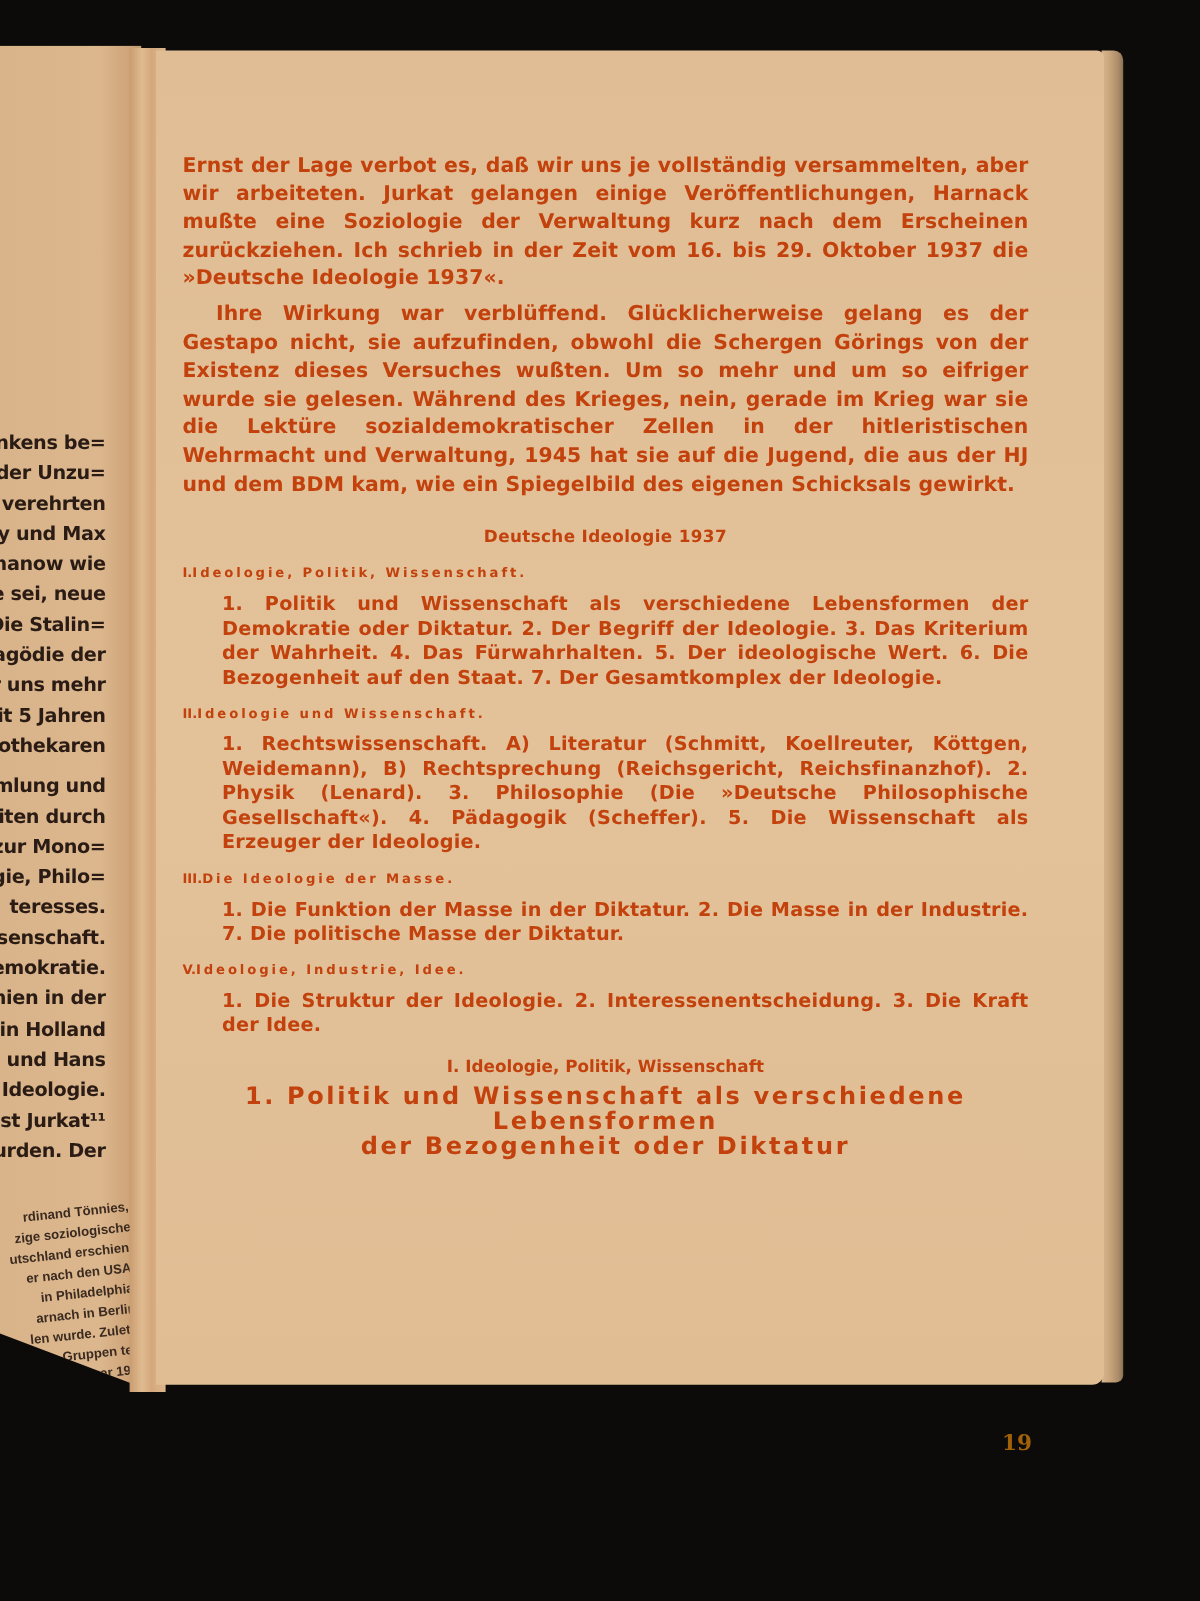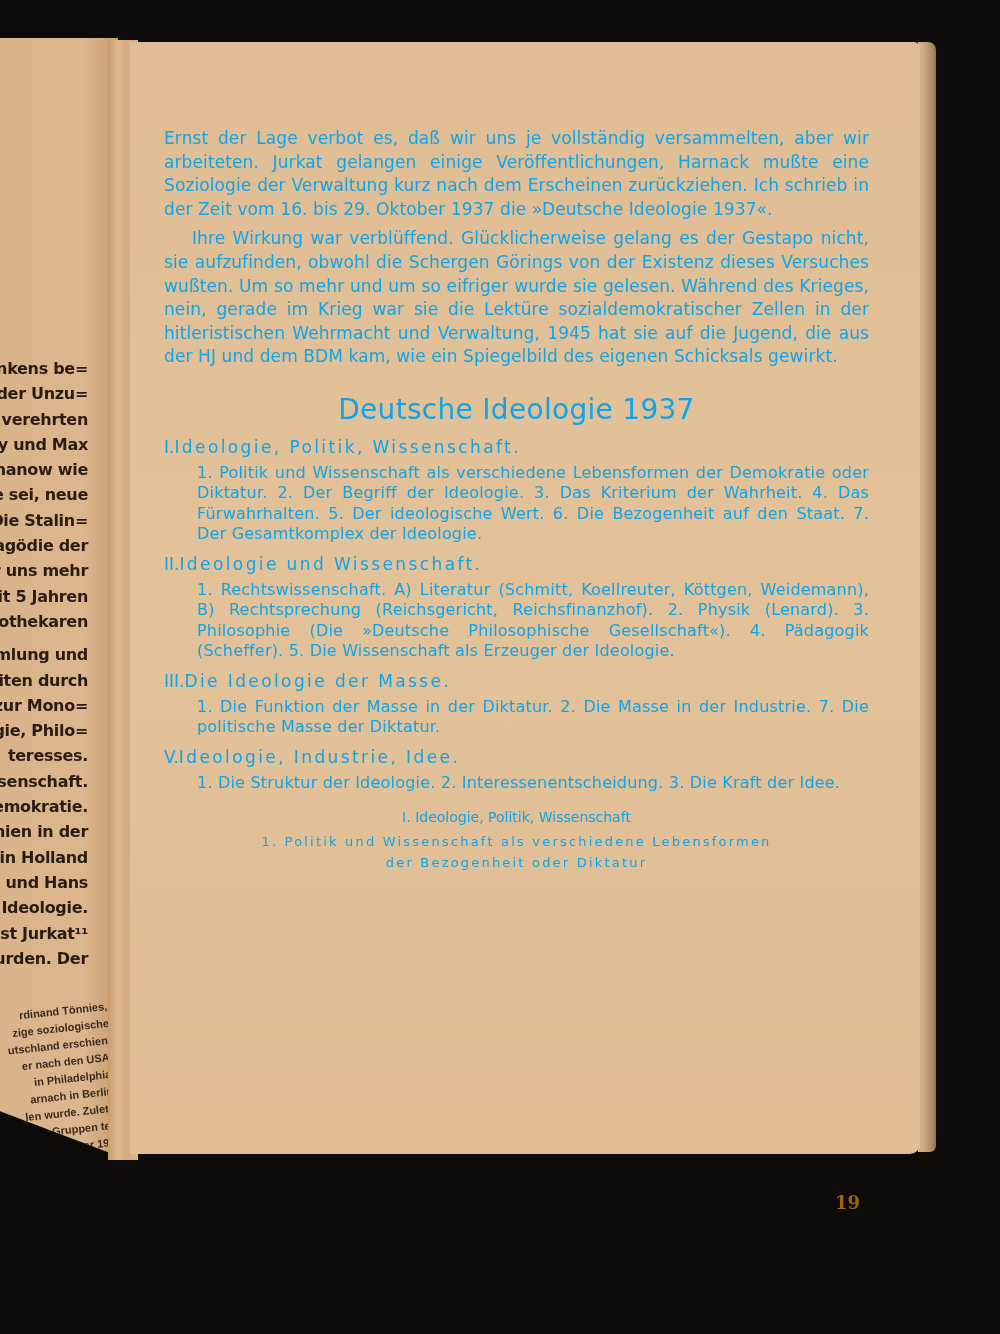--- a/index.html
+++ b/index.html
@@ -34,45 +34,45 @@
     background: #e2bf97;
     background: linear-gradient(180deg, #e0bd94 0%, #e3c29a 50%, #e0bd93 100%);
     border-top-right-radius: 6px; border-bottom-right-radius: 10px;
   }
   .page-edge {
     position: absolute; left: 918px; top: 42px; width: 18px; height: 1110px;
     background: linear-gradient(90deg, #d9b68d 0%, #c7a47b 40%, #a88a66 80%, #8a7155 100%);
     border-top-right-radius: 8px; border-bottom-right-radius: 6px;
   }
   .content {
-    position: absolute; left: 164px; top: 127px; width: 705px;
-    color: #0ea5e9;
-    font-family: "DejaVu Sans", sans-serif; font-weight: normal;
+    position: absolute; left: 152px; top: 127px; width: 705px;
+    color: #c2410c;
+    font-family: "DejaVu Sans", sans-serif; font-weight: bold;
   }
   .para {
     font-size: 17px; line-height: 23.6px; text-align: justify; margin: 0;
     letter-spacing: 0.1px;
   }
   .para.indent { text-indent: 28px; }
   .title {
-    text-align: center; font-size: 28px; margin: 24px 0 10px 0; letter-spacing: 0.3px;
+    text-align: center; font-size: 14px; margin: 24px 0 10px 0; letter-spacing: 0.3px;
   }
   .sec-head {
-    font-size: 17px; letter-spacing: 2.4px; margin: 8px 0 4px 0; line-height: 23px;
+    font-size: 11px; letter-spacing: 2.4px; margin: 8px 0 4px 0; line-height: 23px;
   }
   .sec-head .num { letter-spacing: 0; }
   .sec-body {
     font-size: 16px; line-height: 20.5px; margin: 0 0 0 33px; text-align: justify;
     letter-spacing: 0.2px;
   }
   .sub-title {
     text-align: center; font-size: 14px; margin: 16px 0 6px 0;
   }
   .sub-sub {
-    text-align: center; font-size: 13px; letter-spacing: 2.2px; line-height: 21px; margin: 0 0 8px 0;
+    text-align: center; font-size: 20px; letter-spacing: 2.2px; line-height: 21px; margin: 0 0 8px 0;
   }
   .page-num {
     position: absolute; left: 835px; top: 1192px; font-size: 18px; font-weight: bold;
     color: #a16207; font-family: "DejaVu Serif", serif;
   }
 </style>
 </head>
 <body>
 
 <div class="left-page">

